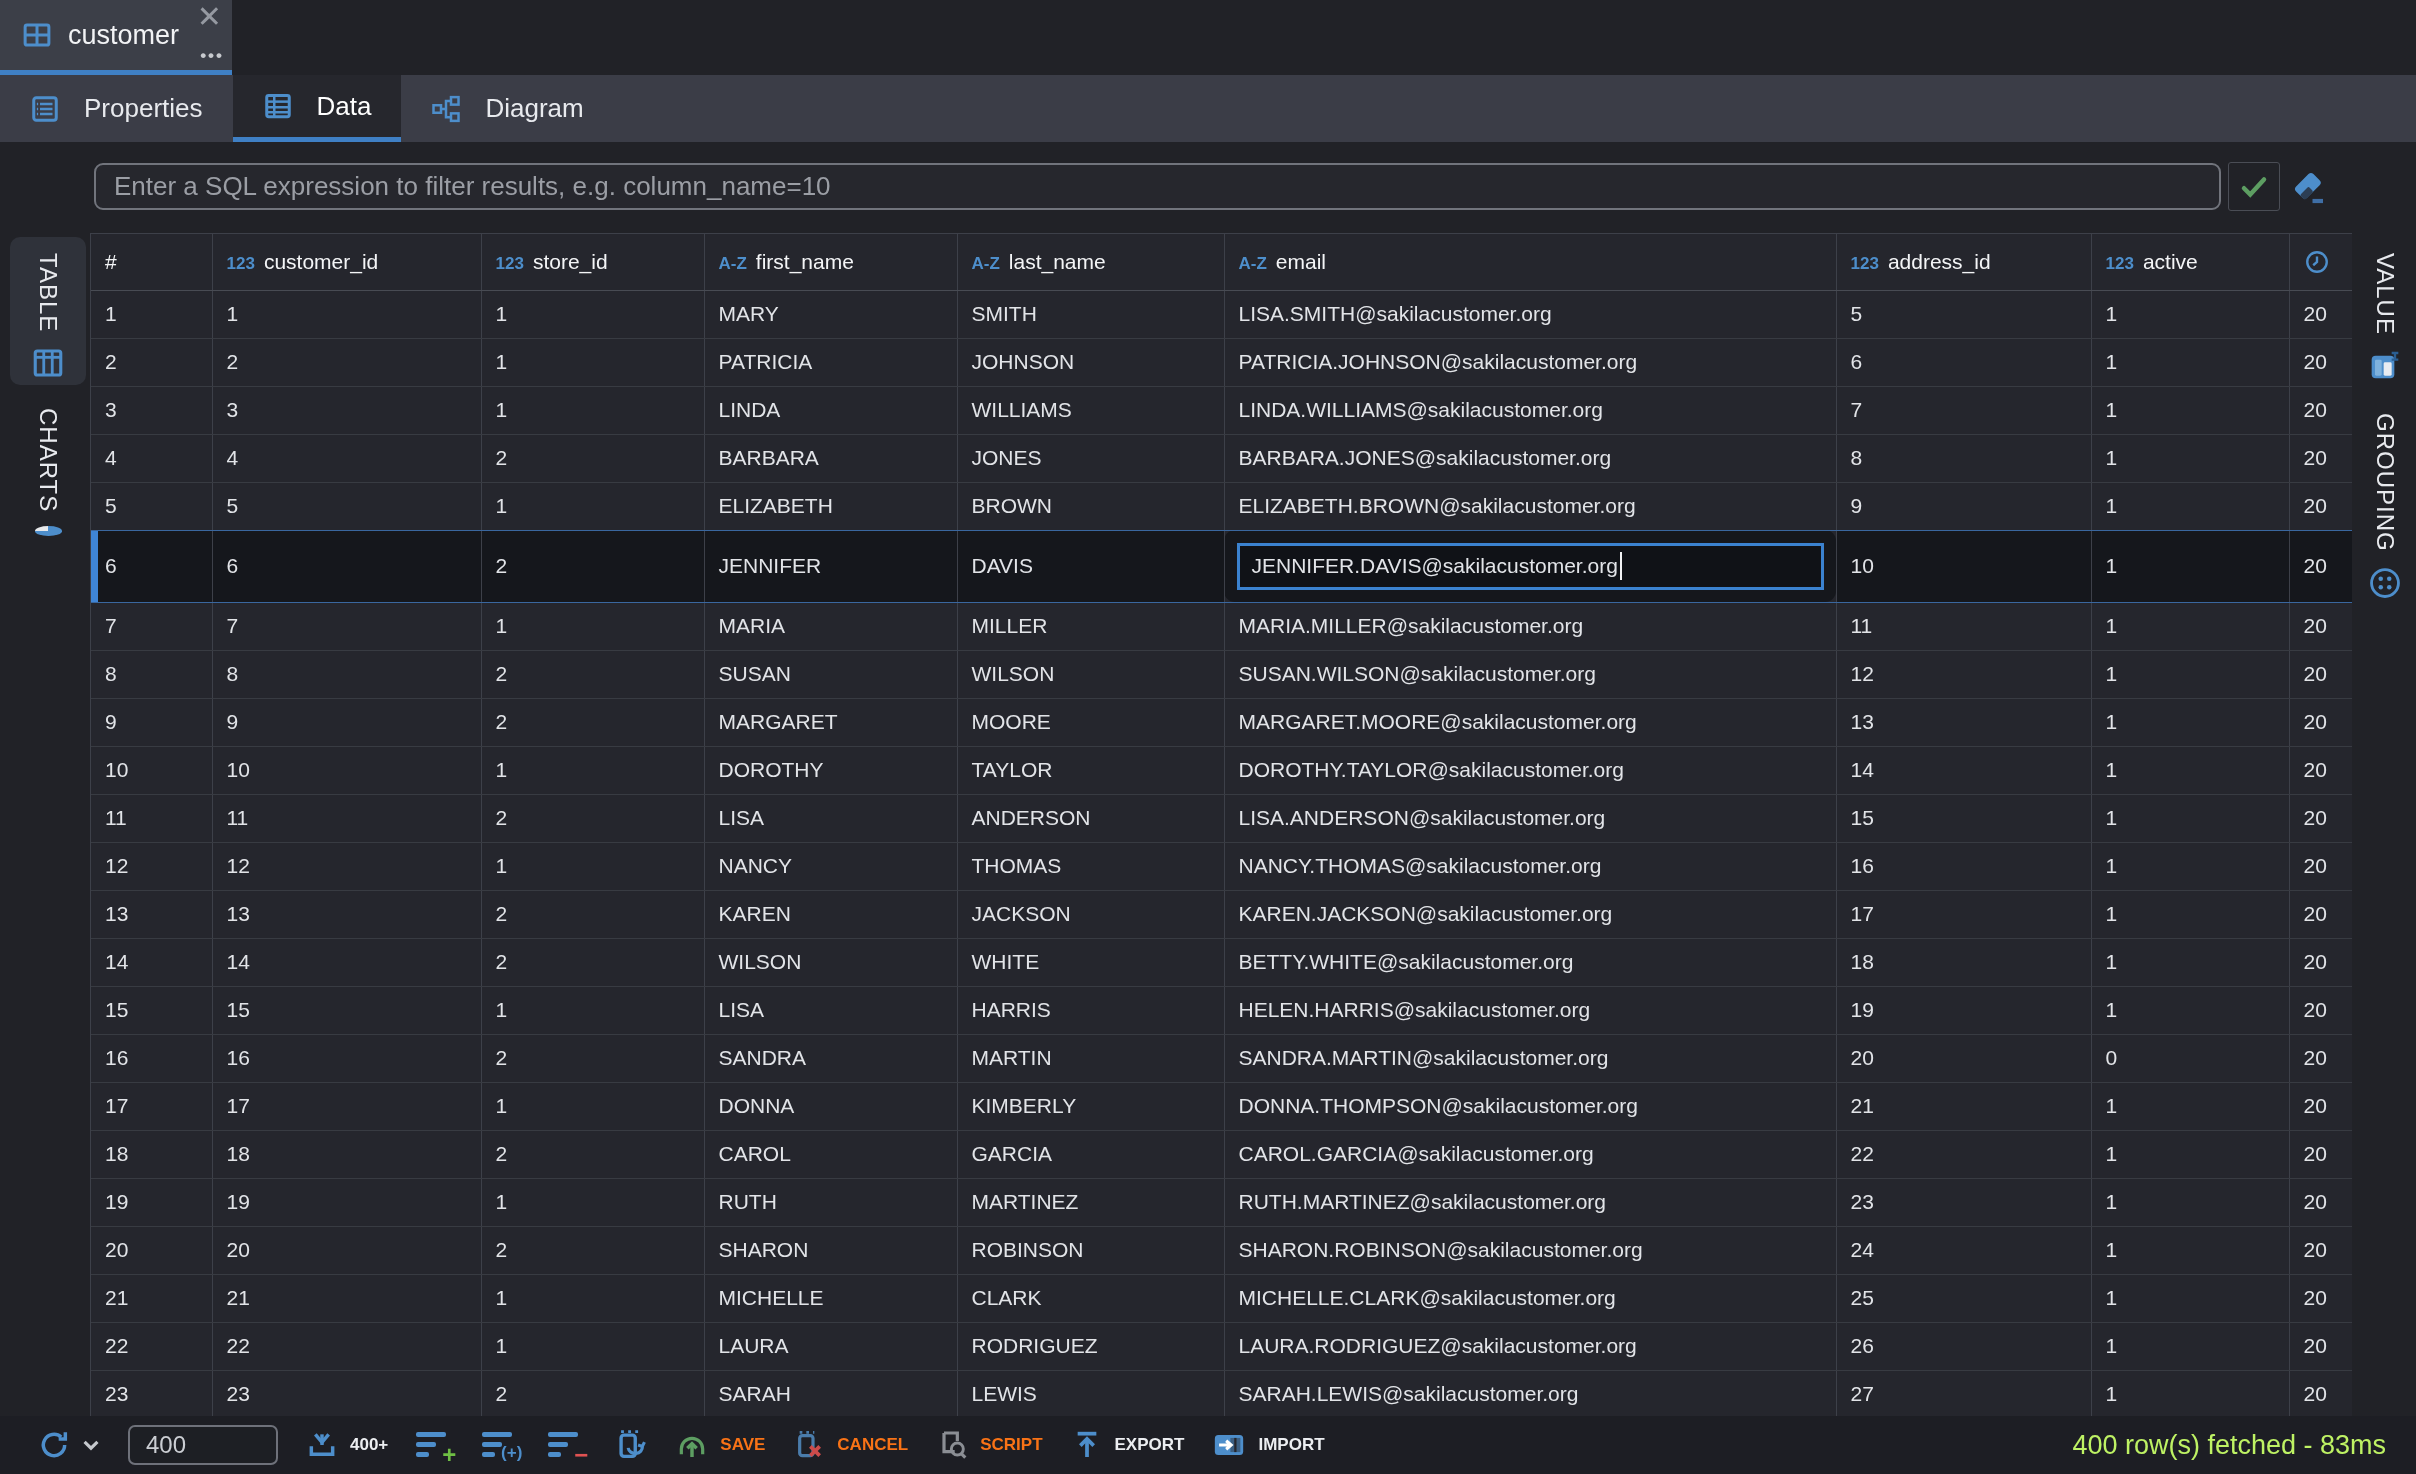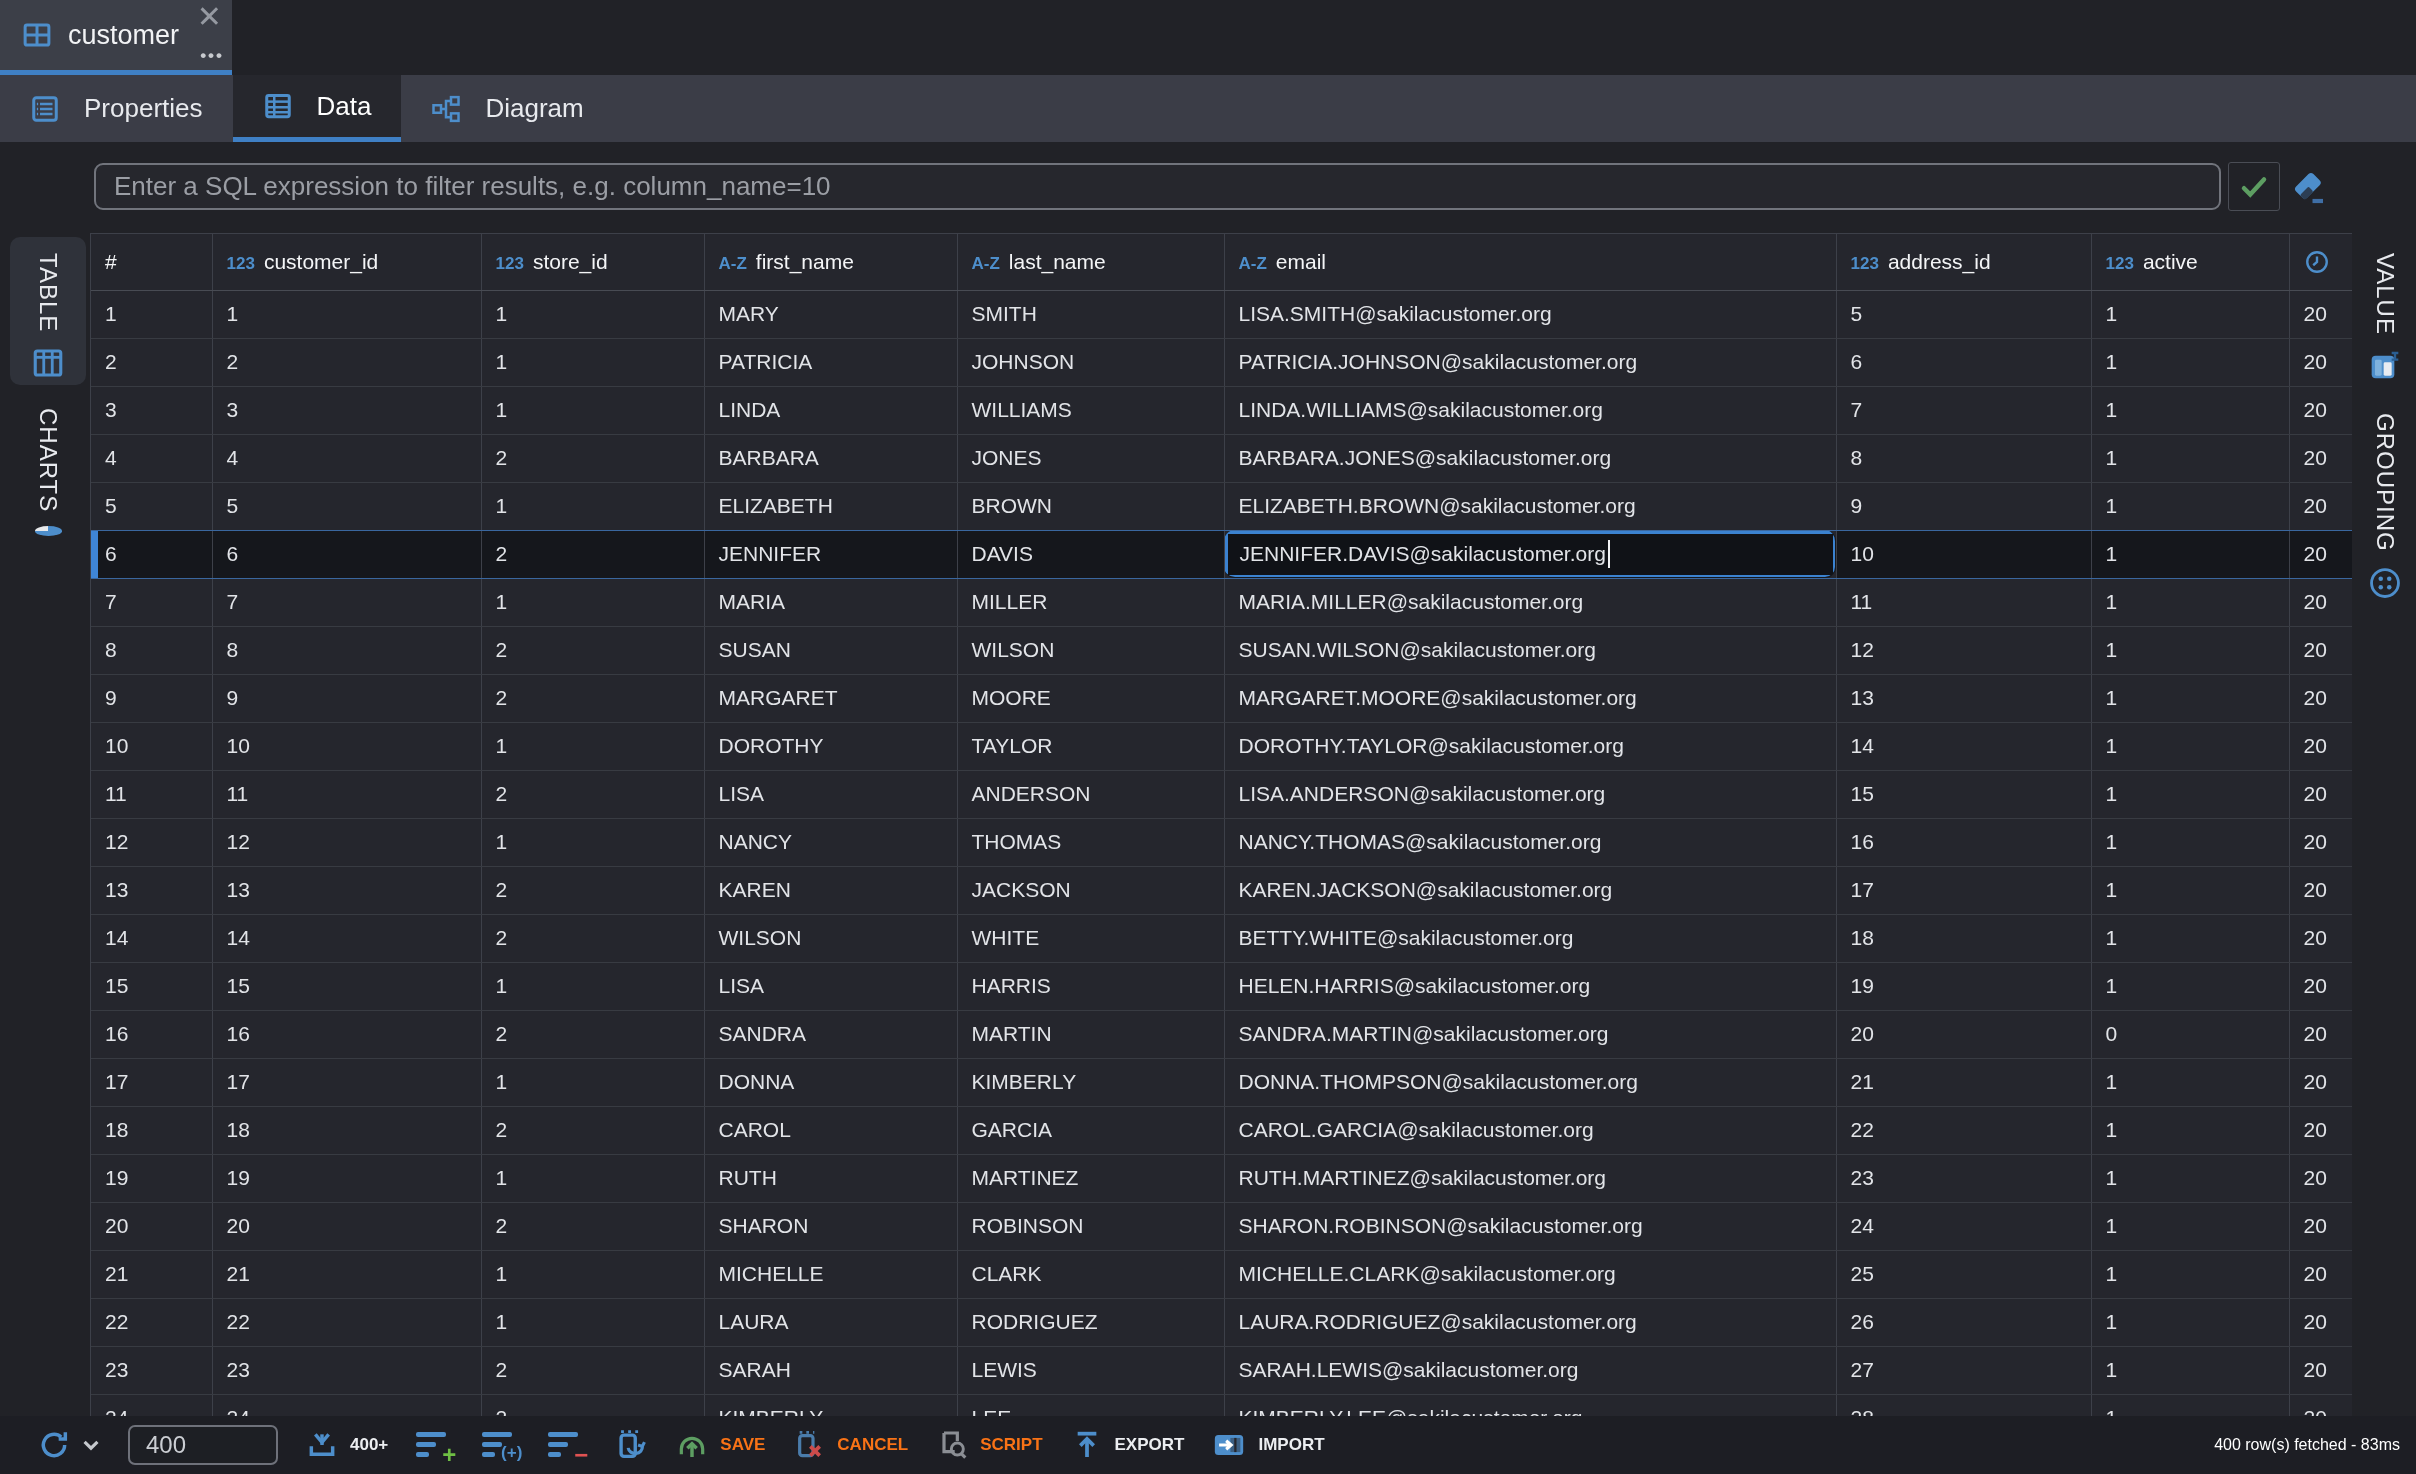--- a/index.html
+++ b/index.html
@@ -52,21 +52,21 @@
   th, td { height:48px; padding:0 0 0 14px; text-align:left; font-weight:normal;
     font-size:21px; color:#e2e4e8; border-right:1px solid #3d4049; border-bottom:1px solid #383b42;
     white-space:nowrap; overflow:hidden; }
   thead th { height:56px; border-bottom:1px solid #484b53; background:#25262d; color:#f4f5f7; }
   .htype { color:#4d8ecb; font-size:17px; margin-right:9px; font-weight:bold; }
   tbody tr { background:#25262d; }
   tbody tr.sel { background:#15171c; }
   tbody tr.presel td { border-bottom-color:#3a679f; }
   tbody tr.sel td { border-bottom-color:#3a679f; }
   tbody tr.sel td:first-child { box-shadow:inset 7px 0 0 #3f85d6; }
-  td.editcell { padding:0;border-radius:11px; }
+  td.editcell { padding:12px;border-radius:11px; }
   .editbox { height:47px; border:3px solid #3b82d0; background:#101217; display:flex;
     align-items:center; padding-left:12px; }
   .caret { display:inline-block; width:2px; height:28px; background:#f2f3f5; margin-left:2px; }
 
   
   #toolbar { position:absolute; left:0; top:1416px; width:2416px; height:58px; background:#1d1e24;
     display:flex; align-items:center; padding-left:38px; gap:28px; }
   .tgroup { display:flex; align-items:center; gap:12px; }
   .tlabel { font-size:17px; font-weight:bold; }
   .lbl-off { color:#f97316; }
@@ -76,21 +76,21 @@
     font-family:"Liberation Sans",sans-serif; }
   .bars { position:relative; width:38px; height:36px; }
   .bars i { position:absolute; left:0; height:5px; background:#4d8ecb; border-radius:2px; }
   .bars i:nth-child(1){ top:5px; width:30px; }
   .bars i:nth-child(2){ top:15px; width:20px; }
   .bars i:nth-child(3){ top:25px; width:13px; }
   .bars .ovl { position:absolute; right:-2px; bottom:-4px; font-size:24px; font-weight:bold; line-height:24px; }
   .ovl.green { color:#6fbf44; }
   .ovl.blue { color:#4d8ecb; font-size:17px; bottom:-2px; }
   .ovl.red { color:#e05252; }
-  #status-text { margin-left:auto; margin-right:16px; font-size:16px; color:#ffffff; }
+  #status-text { margin-left:auto; margin-right:30px; font-size:27px; color:#bef264; }
 
   svg { display:block; }
 </style>
 </head>
 <body>
 
 <div id="bar1">
   <div id="editor-tab">
     <span>
       <svg width="30" height="30" viewBox="0 0 24 24">

